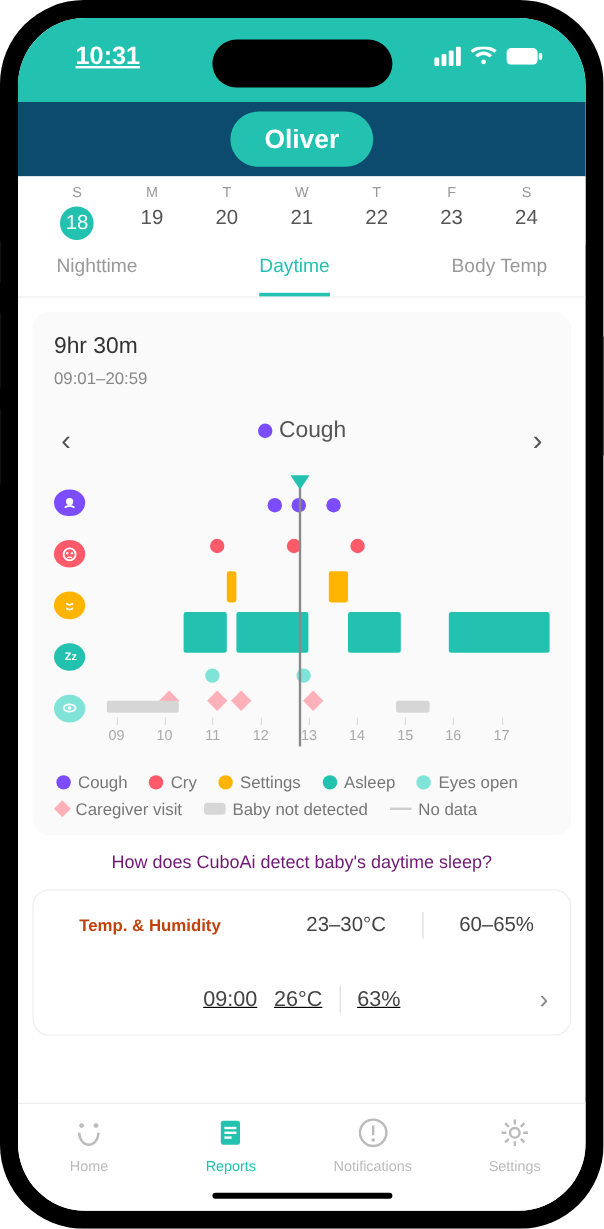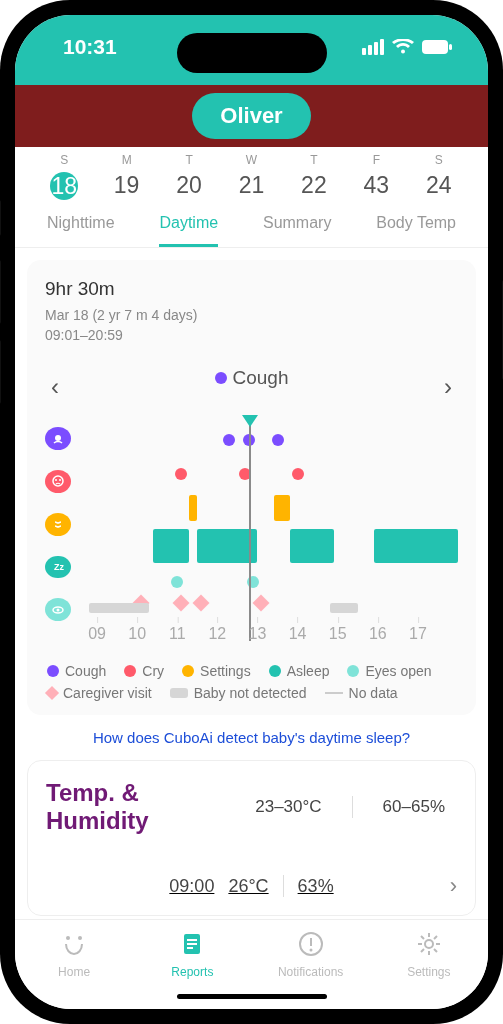--- a/index.html
+++ b/index.html
@@ -32,45 +32,46 @@
   width: 150px; height: 40px;
   background: #000; border-radius: 30px;
   z-index: 20;
 }
 
 .statusbar {
   height: 70px; background: #23c2b0;
   display: flex; align-items: center; justify-content: space-between;
   padding: 0 36px 6px 48px;
   color: #fff;
+  text-decoration: underline;
 }
 .sb-time { font-size: 21px; font-weight: 600; }
 .sb-icons { display:flex; gap:8px; align-items:center; }
 .sig { display:flex; gap:2px; align-items:flex-end; }
 .sig span { width:4px; background:#fff; border-radius:1px; }
 .sig span:nth-child(1){height:7px}.sig span:nth-child(2){height:10px}.sig span:nth-child(3){height:13px}.sig span:nth-child(4){height:16px}
 .wifi svg, .batt svg { display:block }
 
 .child-tabs {
-  height: 62px; background:#7f1d1d;
+  height: 62px; background:#0c4a6e;
   display:flex; justify-content:center; align-items:center; gap:0;
 }
 .child-tab {
   font-size: 22px; font-weight:600; padding:10px 28px; border-radius:30px;
   color:#23c2b0;
 }
 .child-tab.active { background:#23c2b0; color:#fff; }
 
 .calendar {
   display:flex; justify-content:space-around; padding:6px 18px 4px;
   background:#fff;
 }
 .cal-day { text-align:center; width:48px; }
 .cal-d { font-size:12px; color:#999; margin-bottom:5px; }
-.cal-n { font-size:23px; color:#555; }
+.cal-n { font-size:17px; color:#555; }
 .cal-day.sel .cal-n {
   display:inline-block; width:28px; height:28px; line-height:28px;
   background:#23c2b0; color:#fff; border-radius:50%;
 }
 
 .rep-tabs {
   display:flex; justify-content:space-between; padding:10px 32px 0;
   border-bottom:1px solid #eee;
 }
 .rep-tab { font-size:16px; color:#999; padding-bottom:12px; border-bottom:3px solid transparent; }
@@ -113,36 +114,36 @@
 .bar{ position:absolute; top:0; height:100%; background:#23c2b0; border-radius:2px; }
 .movbar{ position:absolute; background:#ffb400; border-radius:2px; }
 
 .nodet { position:absolute; height:10px; top:182px; background:#d6d6d6; border-radius:2px; }
 .caregiver { position:absolute; width:12px;height:12px; background:#ffb0b8; transform:translateX(-50%) rotate(45deg); top:176px; }
 
 .playhead { position:absolute; top:-4px; bottom:-20px; width:2px; background:#8a8a8a; left:47%; }
 .playhead::before { content:''; position:absolute; top:-2px; left:-7px; width:0;height:0; border-left:8px solid transparent; border-right:8px solid transparent; border-top:12px solid #23c2b0; }
 
 .xaxis { position:relative; height:24px; margin-left:32px; margin-top:4px; }
-.xt { position:absolute; font-size:16px; color:#aaa; transform:translateX(-50%); top:0; }
+.xt { position:absolute; font-size:12px; color:#aaa; transform:translateX(-50%); top:0; }
 .xt::before { content:''; position:absolute; top:-8px; left:50%; width:1px; height:6px; background:#ddd; }
 
 .legend { display:flex; flex-wrap:wrap; gap:6px 18px; margin-top:14px; padding:0 2px; }
 .lg { display:flex; align-items:center; gap:6px; font-size:14px; color:#777; }
 .lg .sw{ width:12px;height:12px;border-radius:50%; }
 .sw.cough{background:#7b4dff}.sw.cry{background:#ff5a6a}.sw.mov{background:#ffb400}.sw.sleep{background:#23c2b0}.sw.eyes{background:#7fe3d8}
 .sw.care{ background:#ffb0b8; border-radius:0; transform:rotate(45deg); width:10px;height:10px;}
 .sw.nod{ background:#d6d6d6; width:18px;height:10px; border-radius:3px; }
 .sw.noda{ background:#ccc; width:18px; height:2px; border-radius:0; }
 
-.help-link { text-align:center; font-size:15px; color:#1d4ed8; padding:14px 0 2px; }
+.help-link { text-align:center; font-size:15px; color:#701a75; padding:14px 0 2px; }
 
 .card2 { margin:12px 12px 0; background:#fff; border:1px solid #eee; border-radius:14px; padding:18px; }
 .th-head { display:flex; align-items:center; gap:18px; }
-.th-title { font-size:24px; font-weight:700; color:#701a75; flex:1; }
+.th-title { font-size:14px; font-weight:700; color:#c2410c; flex:1;margin-left:20px; }
 .th-v { font-size:17px; color:#444; padding:0 12px; }
 .th-sep { width:1px; height:22px; background:#ddd; }
 .th-row { display:flex; align-items:center; justify-content:center; gap:14px; margin-top:40px; position:relative;text-decoration:underline; }
 .th-r { font-size:18px; color:#444; }
 .th-arrow { position:absolute; right:0; font-size:22px; color:#888; }
 
 .bottom-nav {
   position:absolute; bottom:0; left:0; right:0; height:90px;
   background:#fff; border-top:1px solid #eee;
   display:flex; justify-content:space-around; align-items:flex-start;
@@ -204,41 +205,39 @@
       <div class="cal-day">
           <div class="cal-d">W</div>
           <div class="cal-n">21</div>
         </div>
       <div class="cal-day">
           <div class="cal-d">T</div>
           <div class="cal-n">22</div>
         </div>
       <div class="cal-day">
           <div class="cal-d">F</div>
-          <div class="cal-n">43</div>
+          <div class="cal-n">23</div>
         </div>
       <div class="cal-day">
           <div class="cal-d">S</div>
           <div class="cal-n">24</div>
         </div>
     </div>
 
     <div class="rep-tabs">
       <div class="rep-tab">Nighttime</div>
       <div class="rep-tab active">Daytime</div>
-      <div class="rep-tab">Summary</div>
       <div class="rep-tab">Body Temp</div>
     </div>
 
     <div class="card">
       <div class="ts-head">
         <div class="ts-dur">9hr 30m</div>
       </div>
       <div class="ts-sub">
-        <div>Mar 18 (2 yr 7 m 4 days)</div>
         <div>09:01–20:59</div>
       </div>
 
       <div class="chart-nav">
         <div class="ch-arrow l">‹</div>
         <div class="ch-arrow r">›</div>
         <div class="ch-ev">
             <span class="dot"></span>
             <span>Cough</span>
           </div>

